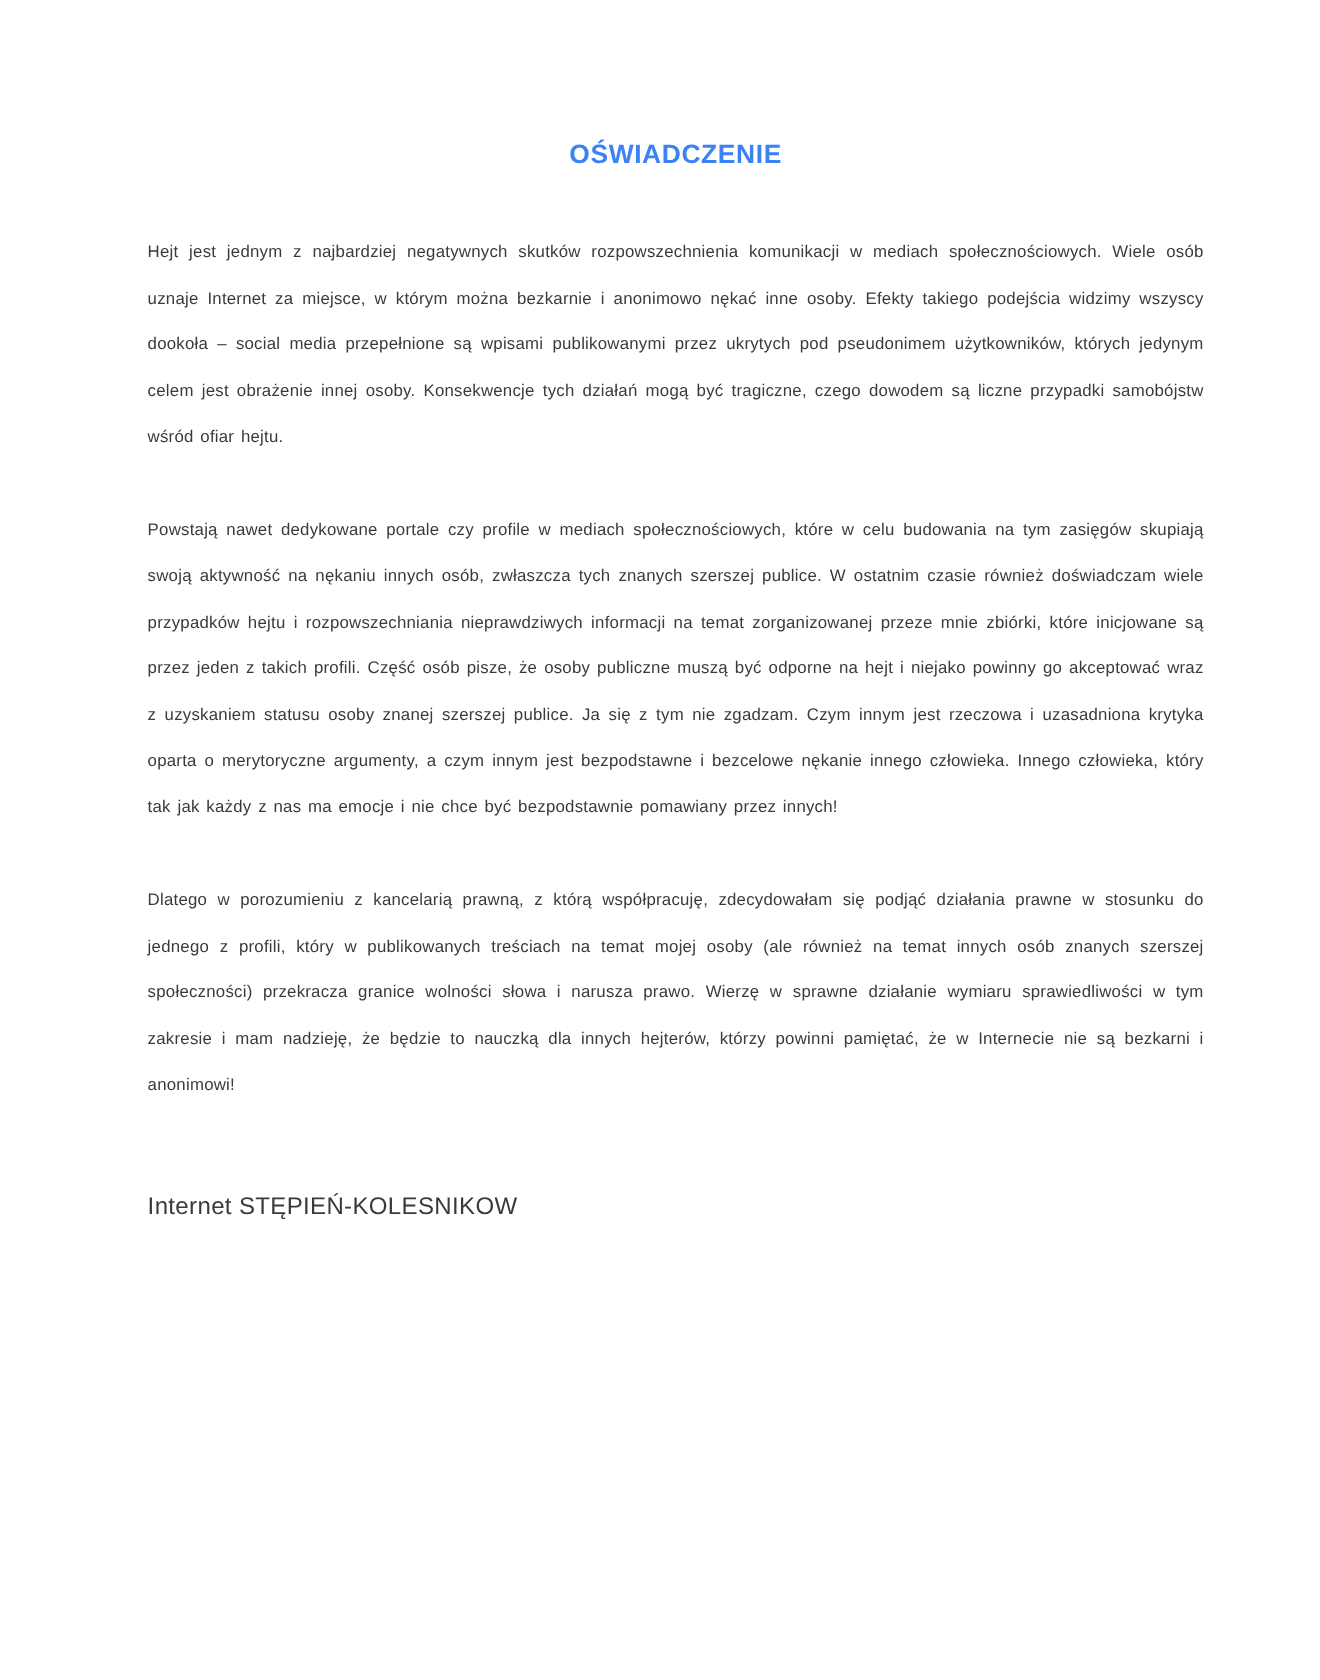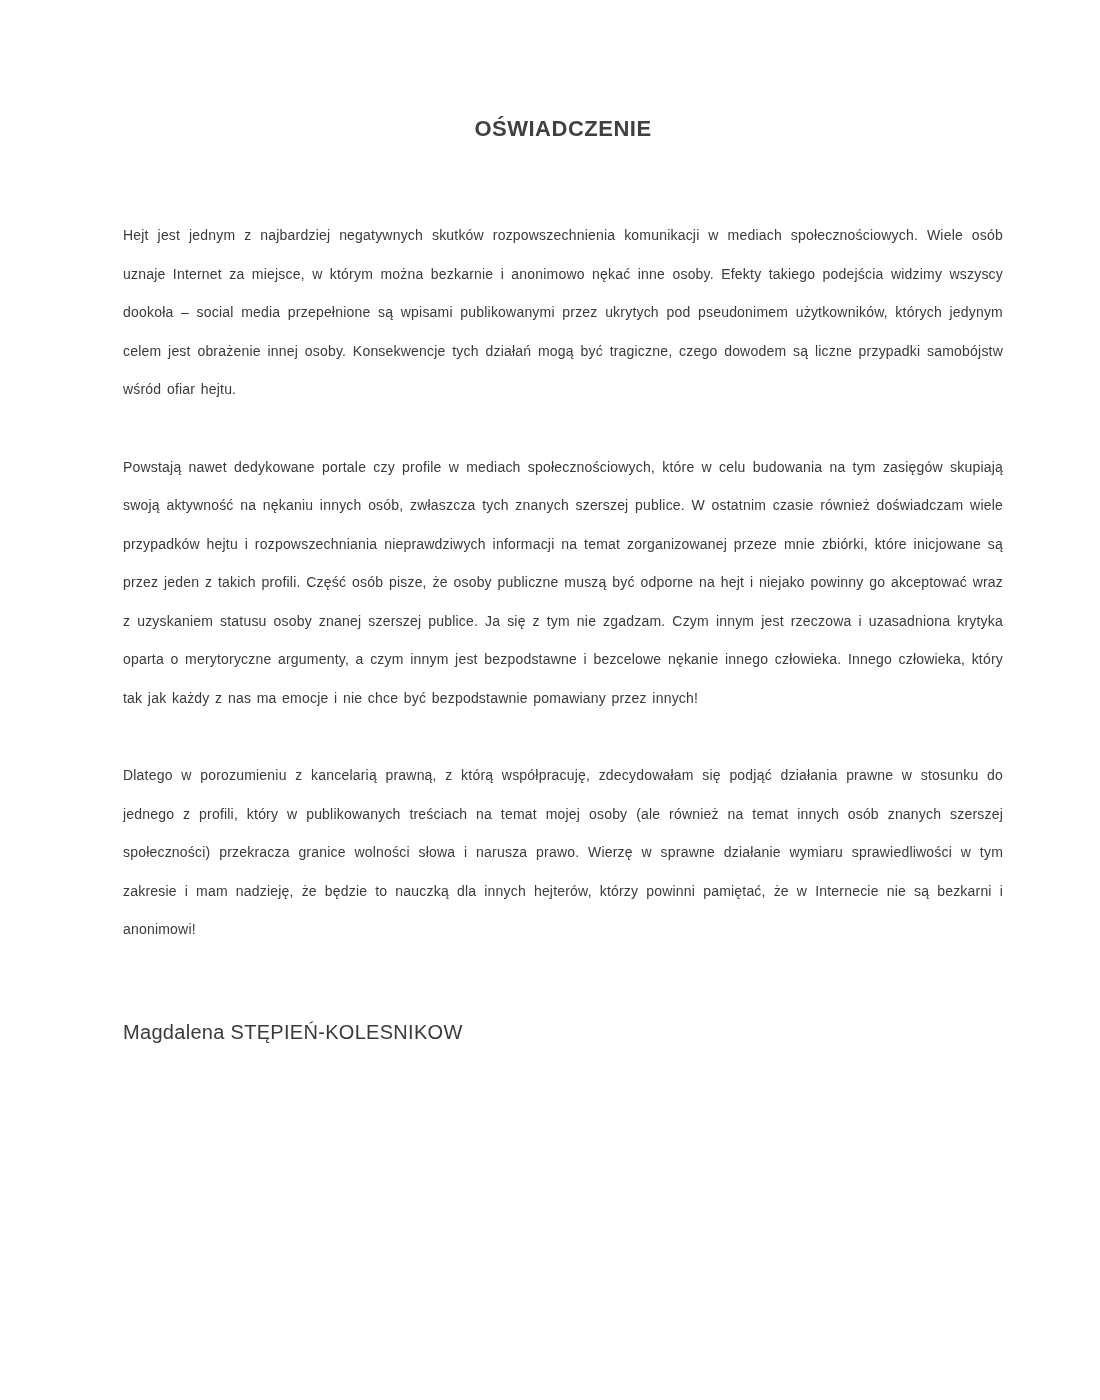--- a/index.html
+++ b/index.html
@@ -12,26 +12,26 @@
     width: 1100px;
     height: 1400px;
     background: #ffffff;
     font-family: "Liberation Sans", sans-serif;
     color: #3a3a3a;
     box-sizing: border-box;
     padding: 116px 97px 0 123px;
     overflow: hidden;
   }
   .doc-title {
-    margin: 0 0 74px 0;
+    margin: 0 0 48px 0;
     text-align: center;
     font-size: 22px;
     font-weight: bold;
     letter-spacing: 0.5px;
-    color: #404040;
+    color: #3b82f6;
   }
   .doc-paragraph {
     margin: 0 0 39px 0;
     font-size: 14px;
     line-height: 38.5px;
     text-align: justify;
     letter-spacing: 0.2px;
     word-spacing: 1.5px;
   }
   .doc-signature {
@@ -46,14 +46,14 @@
 
 <div class="page">
   <h1 class="doc-title">OŚWIADCZENIE</h1>
 
   <p class="doc-paragraph">Hejt jest jednym z najbardziej negatywnych skutków rozpowszechnienia komunikacji w mediach społecznościowych. Wiele osób uznaje Internet za miejsce, w którym można bezkarnie i anonimowo nękać inne osoby. Efekty takiego podejścia widzimy wszyscy dookoła – social media przepełnione są wpisami publikowanymi przez ukrytych pod pseudonimem użytkowników, których jedynym celem jest obrażenie innej osoby. Konsekwencje tych działań mogą być tragiczne, czego dowodem są liczne przypadki samobójstw wśród ofiar hejtu.</p>
 
   <p class="doc-paragraph">Powstają nawet dedykowane portale czy profile w mediach społecznościowych, które w celu budowania na tym zasięgów skupiają swoją aktywność na nękaniu innych osób, zwłaszcza tych znanych szerszej publice. W ostatnim czasie również doświadczam wiele przypadków hejtu i rozpowszechniania nieprawdziwych informacji na temat zorganizowanej przeze mnie zbiórki, które inicjowane są przez jeden z takich profili. Część osób pisze, że osoby publiczne muszą być odporne na hejt i niejako powinny go akceptować wraz z uzyskaniem statusu osoby znanej szerszej publice. Ja się z tym nie zgadzam. Czym innym jest rzeczowa i uzasadniona krytyka oparta o merytoryczne argumenty, a czym innym jest bezpodstawne i bezcelowe nękanie innego człowieka. Innego człowieka, który tak jak każdy z nas ma emocje i nie chce być bezpodstawnie pomawiany przez innych!</p>
 
   <p class="doc-paragraph">Dlatego w porozumieniu z kancelarią prawną, z którą współpracuję, zdecydowałam się podjąć działania prawne w stosunku do jednego z profili, który w publikowanych treściach na temat mojej osoby (ale również na temat innych osób znanych szerszej społeczności) przekracza granice wolności słowa i narusza prawo. Wierzę w sprawne działanie wymiaru sprawiedliwości w tym zakresie i mam nadzieję, że będzie to nauczką dla innych hejterów, którzy powinni pamiętać, że w Internecie nie są bezkarni i anonimowi!</p>
 
-  <div class="doc-signature">Magdalena STĘPIEŃ-KOLESNIKOW</div>
+  <div class="doc-signature">Internet STĘPIEŃ-KOLESNIKOW</div>
 </div>
 
 </body></html>

